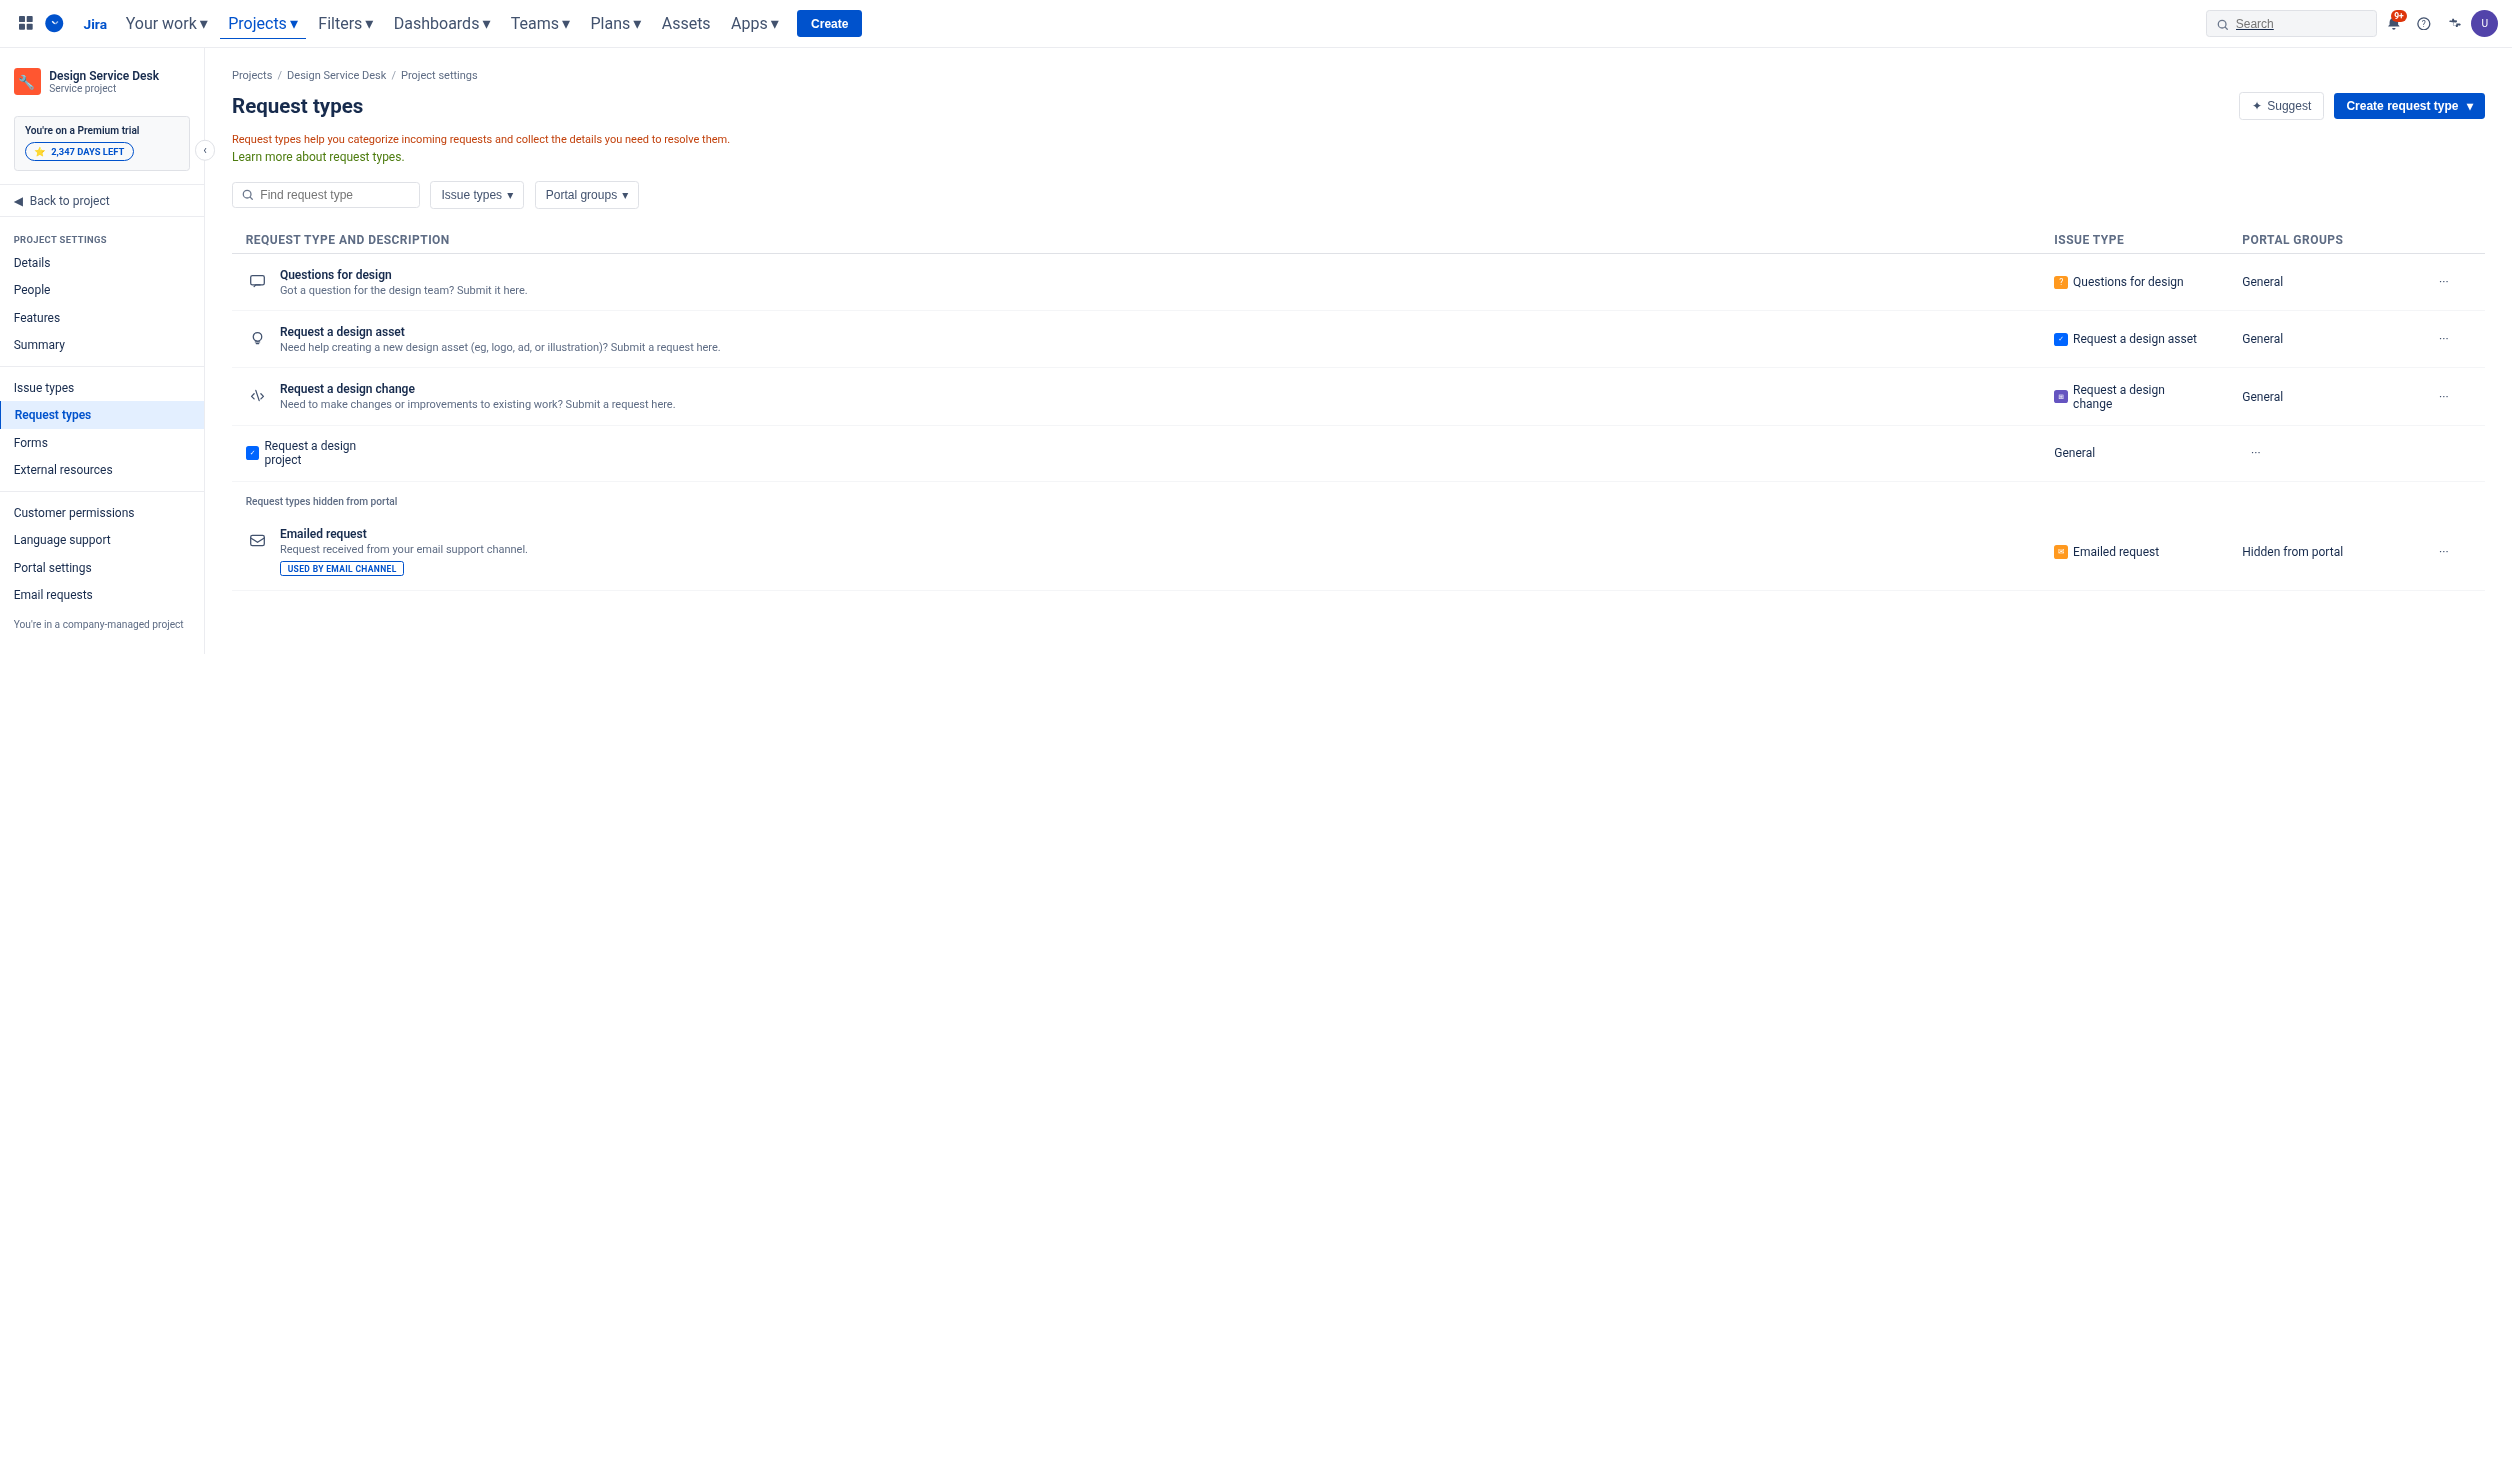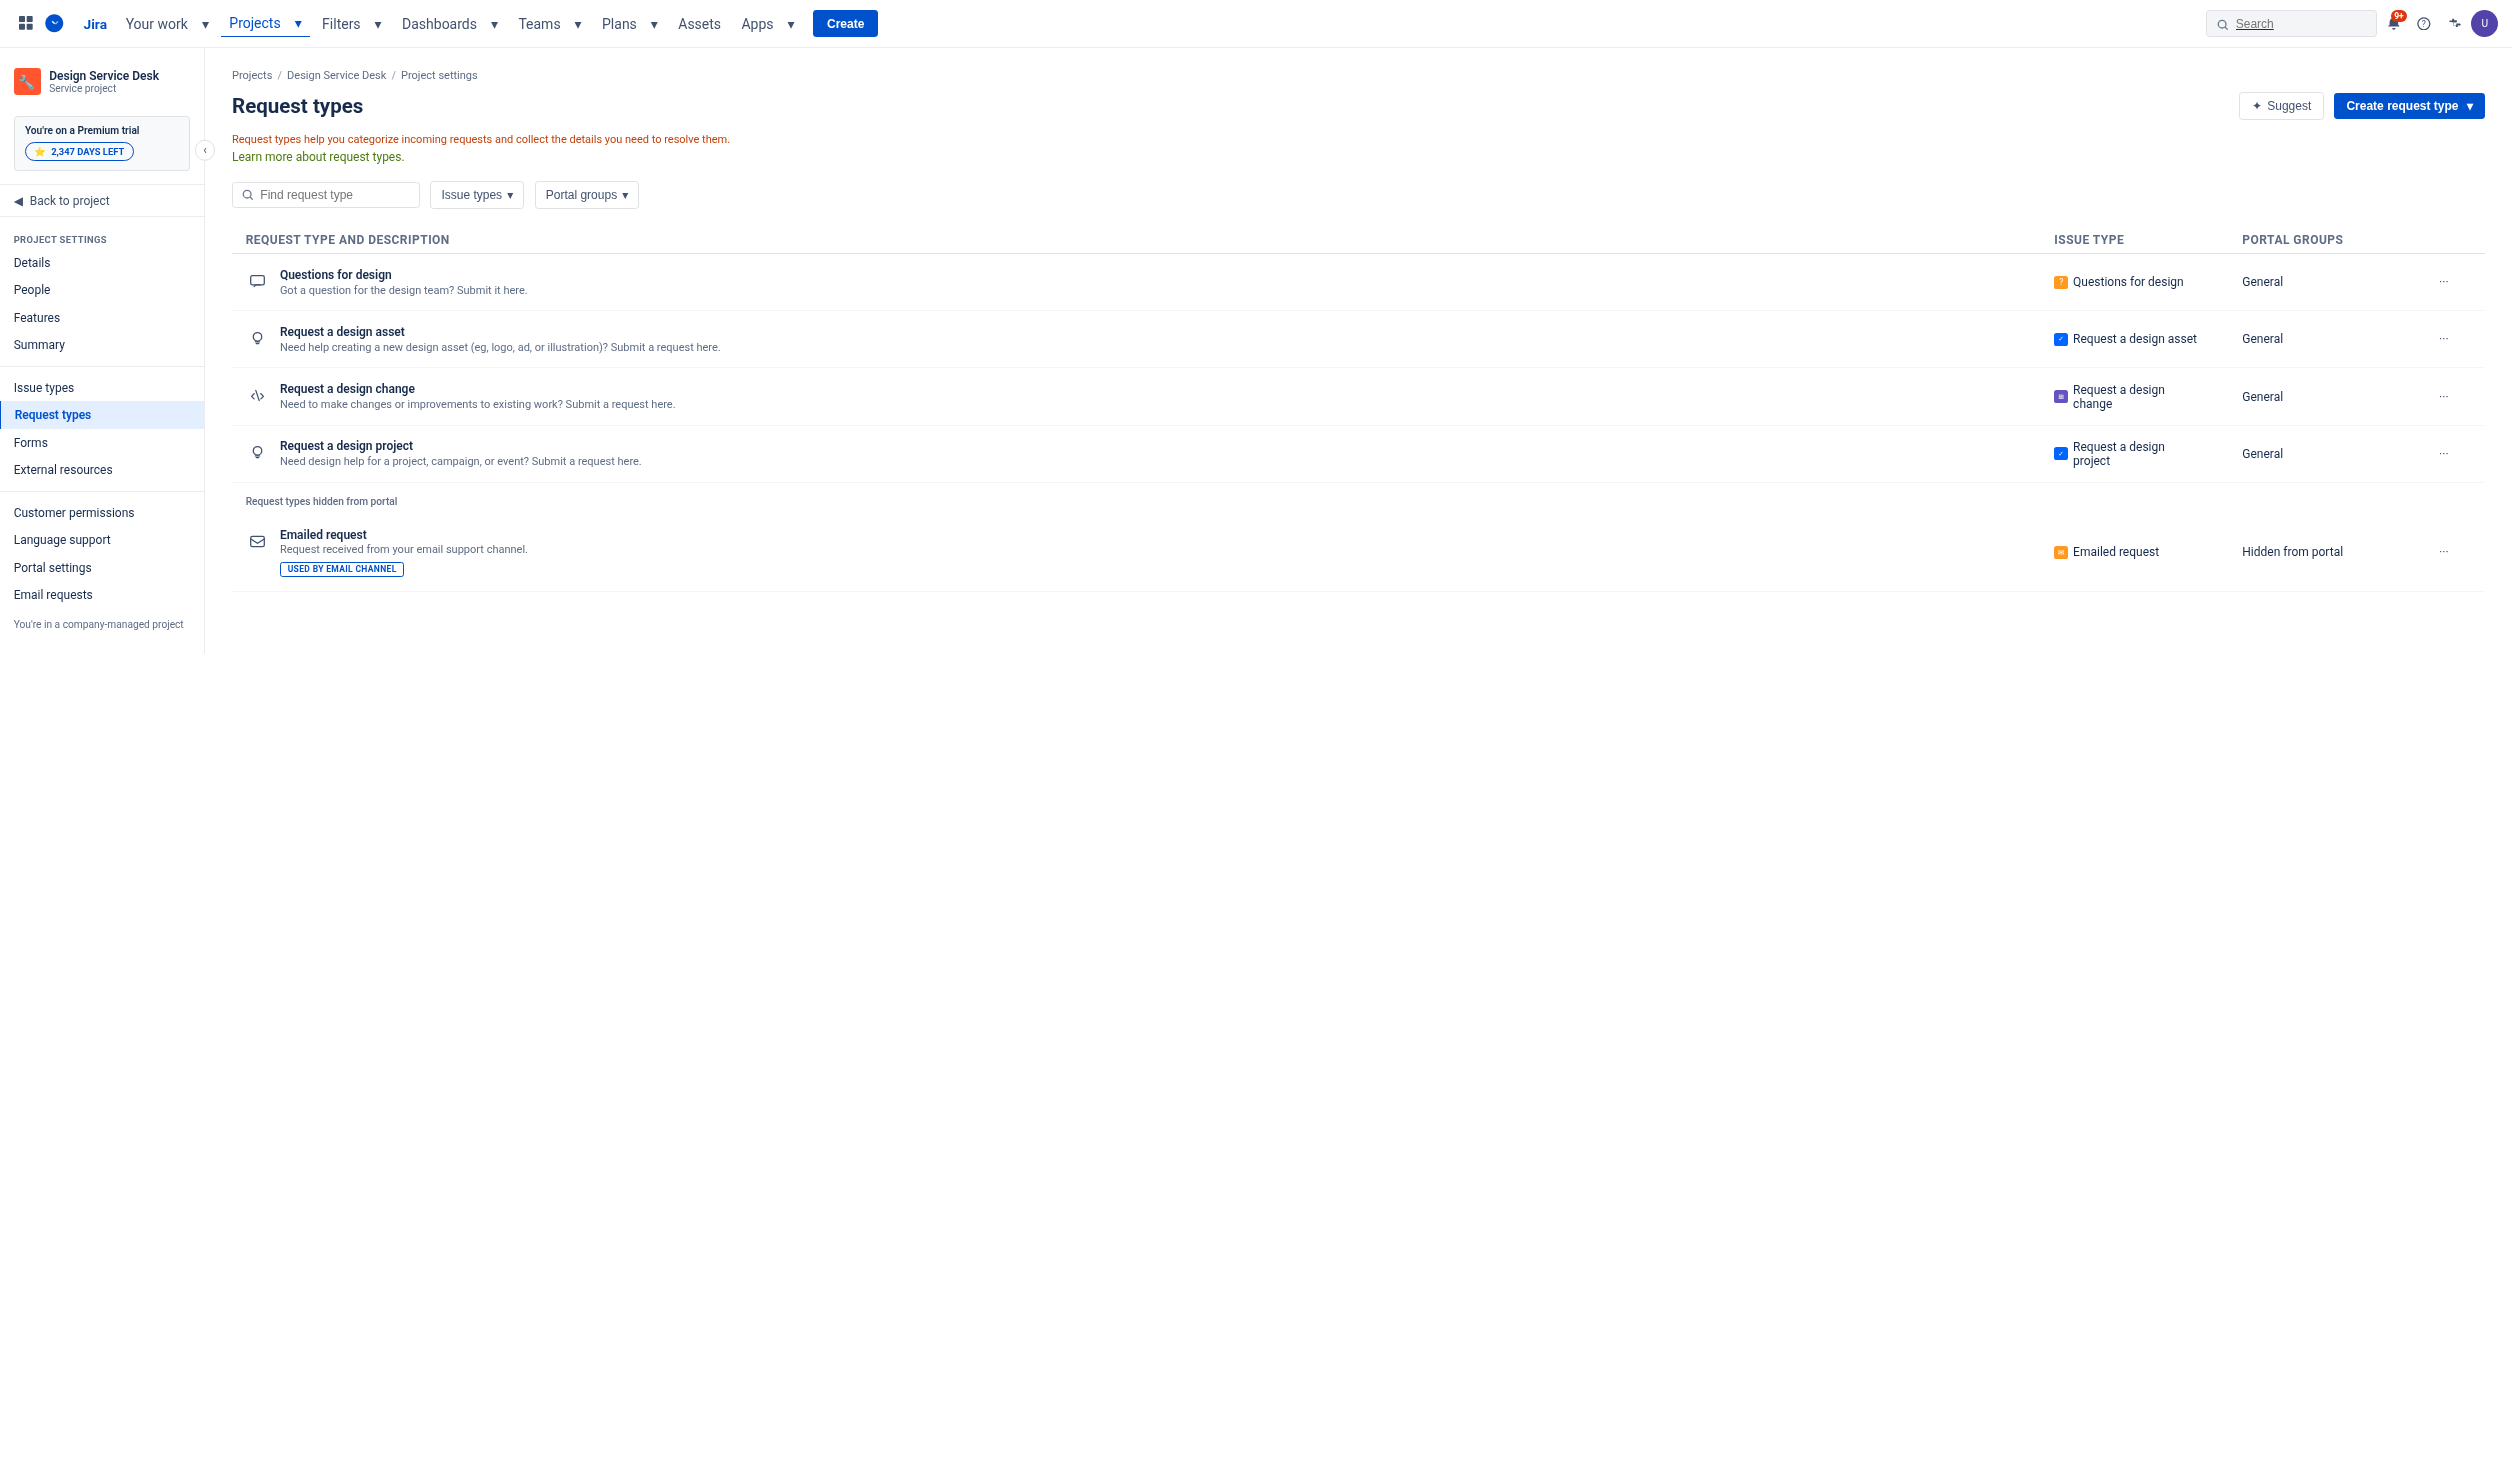--- a/index.html
+++ b/index.html
@@ -6,21 +6,21 @@
     body { font-family: -apple-system, BlinkMacSystemFont, 'Segoe UI', Roboto, sans-serif; font-size: 12px; background: #fff; color: #172b4d; }
 
     
     .top-nav {
       display: flex; align-items: center; background: #fff; border-bottom: 0.9px solid #ebecf0;
       padding: 0 13.7px; height: 48px; gap: 3.4px; position: sticky; top: 0; z-index: 100;
     }
     .nav-apps-icon { display: flex; align-items: center; justify-content: center; width: 27px; height: 27px; border-radius: 3.4px; cursor: pointer; color: #42526e; }
     .nav-logo { display: flex; align-items: center; gap: 19px; margin-right: 6.8px; cursor: pointer; color: #0052cc; font-weight: 700; font-size: 13.7px; }
     .nav-logo svg { width: 20.5px; height: 20.5px; }
-    .nav-item { padding: 5.1px 8.5px; border-radius: 2.6px; cursor: pointer; color: #42526e; font-size: 14px; display: flex; align-items: center; gap: 14px; white-space: nowrap; }
+    .nav-item { padding: 5.1px 8.5px; border-radius: 2.6px; cursor: pointer; color: #42526e; font-size: 16px; display: flex; align-items: center; gap: 3px; white-space: nowrap; }
     .nav-item.active { color: #0052cc; border-bottom: 1.7px solid #0052cc; border-radius: 0; }
     .nav-spacer { flex: 1; }
     .nav-search {
       display: flex; align-items: flex-end; background: #f4f5f7; border: 0.9px solid #dfe1e6;
       border-radius: 3.4px; padding: 5.1px 10.2px; gap: 6.8px; width: 171px; cursor: text; text-decoration: underline;
     }
     .nav-search input { border: none; background: transparent; outline: none; font-size: 12px; color: #42526e; width: 119px; }
     .nav-icon-btn { width: 27px; height: 27px; border-radius: 50%; display: flex; align-items: center; justify-content: center; cursor: pointer; color: #42526e; position: relative; }
     .badge { position: absolute; top: 0; right: 0; background: #de350b; color: #fff; font-size: 8.5px; border-radius: 8.5px; padding: 0.9px 3.4px; font-weight: 700; min-width: 13.7px; text-align: center; }
     .create-btn { background: #0052cc; color: #fff; border: none; border-radius: 3.4px; padding: 6.8px 13.7px; font-size: 12px; font-weight: 600; cursor: pointer; margin-left: 6.8px; }
@@ -371,32 +371,20 @@
           <div>
             <div>Request a design</div>
             <div>change</div>
           </div>
         </div>
         <div class="portal-group-cell">General</div>
         <div class="more-btn">···</div>
       </div>
 
       <div class="table-row">
-        <div class="request-type-cell">
-          <div class="request-icon">
-            <svg width="17" height="17" viewBox="0 0 20 20" fill="none">
-              <circle cx="10" cy="8" r="5" stroke="#42526e" stroke-width="1.5" fill="none"></circle>
-              <path d="M7.5 14h5M8.5 16h3" stroke="#42526e" stroke-width="1.5" stroke-linecap="round"></path>
-            </svg>
-          </div>
-          <div>
-            <div class="request-name">Request a design project</div>
-            <div class="request-desc">Need design help for a project, campaign, or event? Submit a request here.</div>
-          </div>
-        </div>
         <div class="issue-type-cell">
           <div class="issue-icon issue-icon-blue" style="font-size:6.8px;">✓</div>
           <div>
             <div>Request a design</div>
             <div>project</div>
           </div>
         </div>
         <div class="portal-group-cell">General</div>
         <div class="more-btn">···</div>
       </div>

